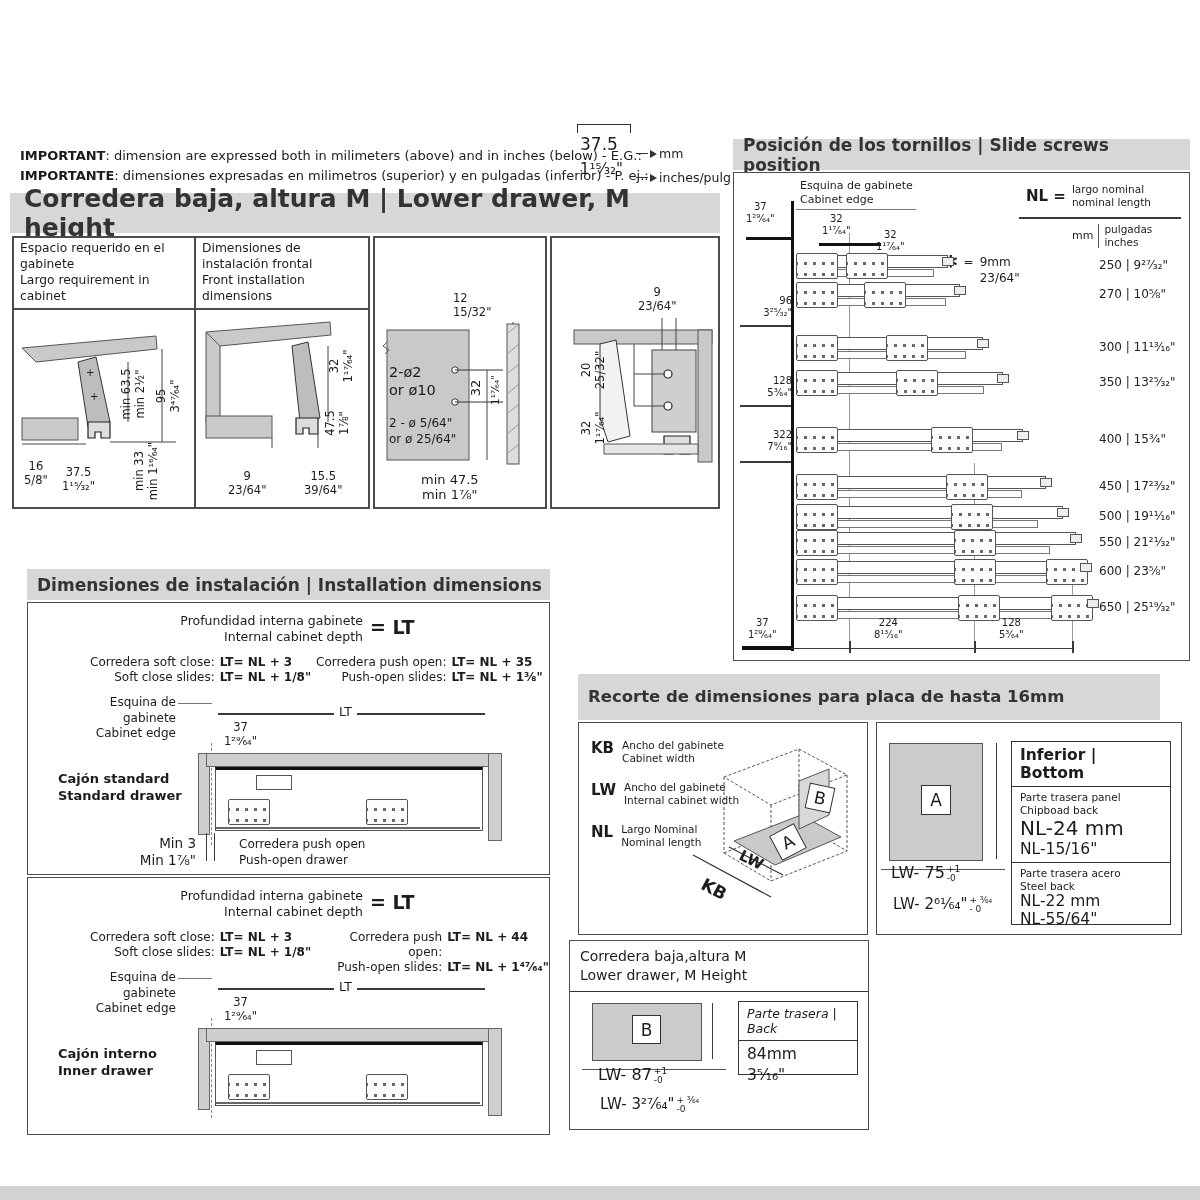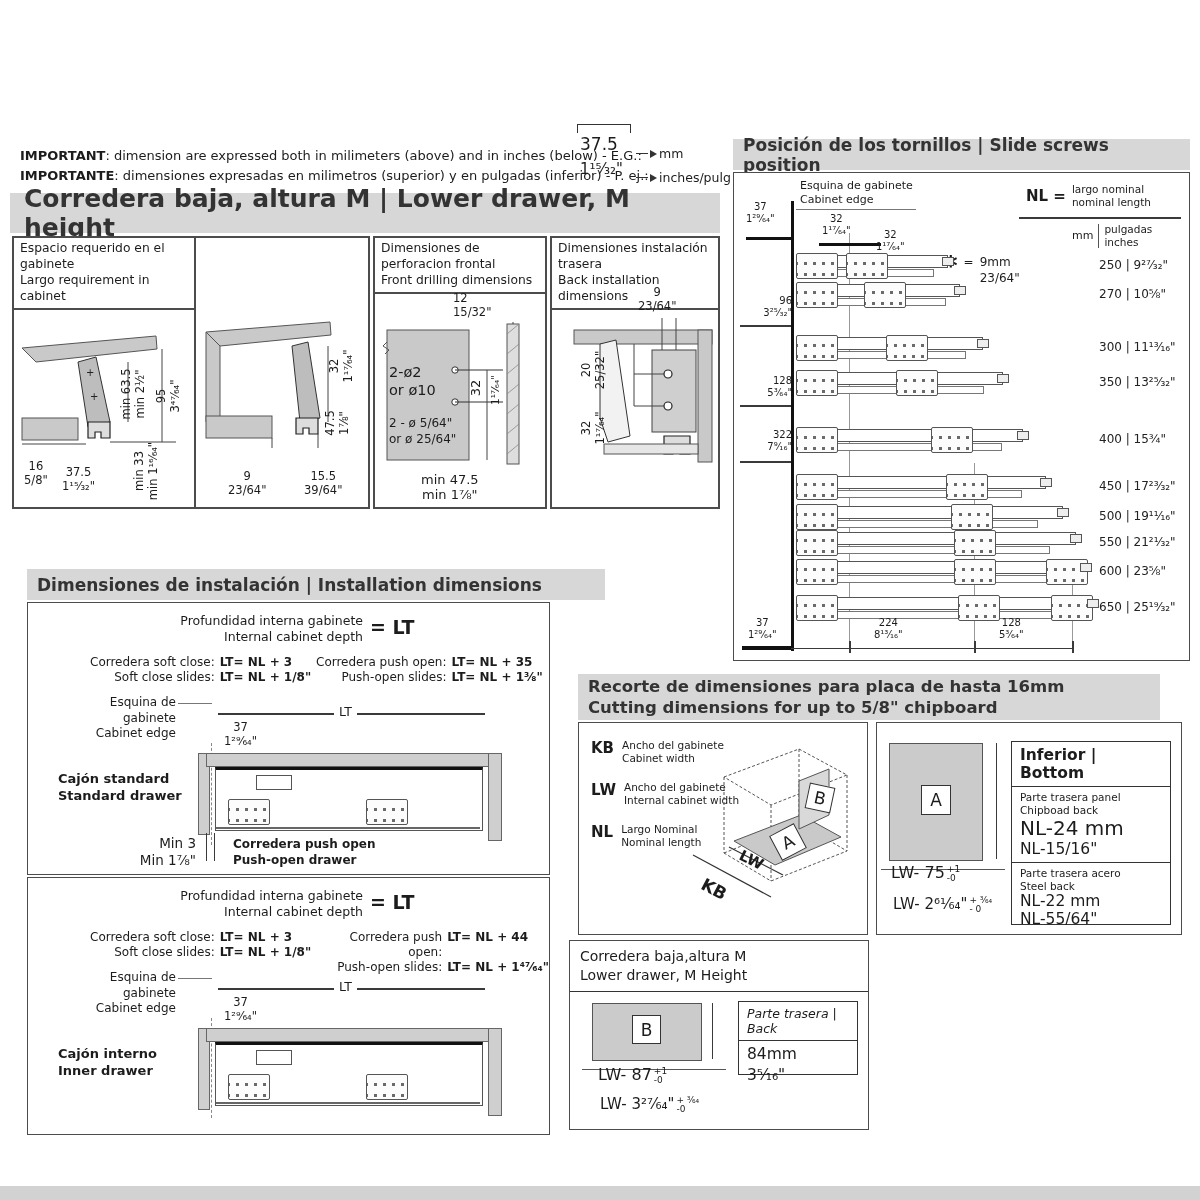--- a/index.html
+++ b/index.html
@@ -98,20 +98,24 @@
     <div>37.5</div>
     <div>1¹⁵⁄₃₂"</div>
   </div>
   <div class="rotc" style="left:133px;top:233px;">
     <div>min 33</div>
     <div>min 1¹⁶⁄₆₄"</div>
   </div>
 </div>
 
 <div class="panel" style="left:194px;top:236px;width:176px;height:273px;box-sizing:border-box;">
+  <div class="phead">
+    <div>Dimensiones de instalación frontal</div>
+    <div>Front installation dimensions</div>
+  </div>
   <svg class="abs" style="left:4px;top:80px;" width="168" height="135" viewBox="0 0 168 135">
     <polygon points="6,14 130,4 131,17 20,28" fill="#c9c9c9" stroke="#555" stroke-width="1"></polygon>
     <polygon points="6,14 20,28 20,100 6,104" fill="#c9c9c9" stroke="#555" stroke-width="1"></polygon>
     <rect x="6" y="98" width="66" height="22" fill="#c9c9c9" stroke="#555" stroke-width="1"></rect>
     <polygon points="92,28 108,24 120,100 100,104" fill="#bdbdbd" stroke="#333" stroke-width="1"></polygon>
     <path d="M96,100 h22 v16 h-9 v-6 h-6 v6 h-7 z" fill="#ddd" stroke="#222" stroke-width="1.2"></path>
     <line x1="128" y1="28" x2="128" y2="62" stroke="#444" stroke-width="1"></line>
     <line x1="128" y1="62" x2="128" y2="104" stroke="#444" stroke-width="1"></line>
     <line x1="72" y1="120" x2="72" y2="130" stroke="#444" stroke-width="1"></line>
     <line x1="118" y1="116" x2="118" y2="130" stroke="#444" stroke-width="1"></line>
@@ -128,24 +132,20 @@
     <div>9</div>
     <div>23/64"</div>
   </div>
   <div class="dim" style="left:108px;top:232px;">
     <div>15.5</div>
     <div>39/64"</div>
   </div>
 </div>
 
 <div class="panel" style="left:373px;top:236px;width:174px;height:273px;box-sizing:border-box;">
-  <div class="phead">
-    <div>Dimensiones de perforacion frontal</div>
-    <div>Front drilling dimensions</div>
-  </div>
   <div class="dim" style="left:78px;top:54px;text-align:left;">
     <div>12</div>
     <div>15/32"</div>
   </div>
   <svg class="abs" style="left:4px;top:84px;" width="166" height="145" viewBox="0 0 166 145">
     <rect x="8" y="8" width="82" height="130" fill="#c9c9c9" stroke="#555" stroke-width="1"></rect>
     <path d="M8,20 l-4,4 l6,4 l-4,4" fill="none" stroke="#555" stroke-width="1"></path>
     <rect x="128" y="2" width="12" height="140" fill="#dedede" stroke="#555" stroke-width="1"></rect>
     <line x1="128" y1="12" x2="140" y2="2" stroke="#888" stroke-width="0.8"></line>
     <line x1="128" y1="32" x2="140" y2="22" stroke="#888" stroke-width="0.8"></line>
@@ -172,24 +172,20 @@
   </div>
   <div class="rotc" style="left:101px;top:150px;font-size:13px;">32</div>
   <div class="rotc" style="left:120px;top:152px;font-size:10.5px;">1¹⁷⁄₆₄"</div>
   <div class="dim" style="left:46px;top:234px;font-size:13px;">
     <div>min 47.5</div>
     <div>min 1⅞"</div>
   </div>
 </div>
 
 <div class="panel" style="left:550px;top:236px;width:170px;height:273px;box-sizing:border-box;">
-  <div class="phead">
-    <div>Dimensiones instalación trasera</div>
-    <div>Back installation dimensions</div>
-  </div>
   <div class="dim" style="left:86px;top:48px;">
     <div>9</div>
     <div>23/64"</div>
   </div>
   <svg class="abs" style="left:4px;top:80px;" width="162" height="150" viewBox="0 0 162 150">
     <rect x="18" y="12" width="138" height="14" fill="#c9c9c9" stroke="#555" stroke-width="1"></rect>
     <rect x="142" y="12" width="14" height="132" fill="#c9c9c9" stroke="#555" stroke-width="1"></rect>
     <polygon points="44,26 60,22 74,118 52,124 44,100" fill="#f2f2f2" stroke="#333" stroke-width="1"></polygon>
     <rect x="96" y="32" width="44" height="82" fill="#cfcfcf" stroke="#444" stroke-width="1"></rect>
     <circle cx="112" cy="56" r="4" fill="#fff" stroke="#222" stroke-width="1.2"></circle>
@@ -385,21 +381,21 @@
     <div>128</div>
     <div>5³⁄₆₄"</div>
   </div>
   <div class="hl thick" style="left:8px;top:473px;width:49px;height:4px;"></div>
   <div class="hl" style="left:57px;top:474.5px;width:283px;"></div>
   <div class="vl" style="left:115px;top:468px;height:12px;"></div>
   <div class="vl" style="left:240px;top:468px;height:12px;"></div>
   <div class="vl" style="left:338px;top:468px;height:12px;"></div>
 </div>
 
-<div class="bar" style="left:27px;top:569px;width:578px;height:31px;font-size:17px;padding-left:10px;box-sizing:border-box;">
+<div class="bar" style="left:27px;top:569px;width:523px;height:31px;font-size:17px;padding-left:10px;box-sizing:border-box;">
   <span>Dimensiones de instalación | Installation dimensions</span>
 </div>
 
 <div class="panel" style="left:27px;top:602px;width:523px;height:273px;border-width:1.5px;box-sizing:border-box;">
   <div class="abs" style="left:130px;top:10px;text-align:right;font-size:12.5px;line-height:1.3;width:205px;">
     <div>Profundidad interna gabinete</div>
     <div>Internal cabinet depth</div>
   </div>
   <div class="abs b" style="left:342px;top:13px;font-size:19px;">= LT</div>
   <div class="abs formula" style="left:62px;top:52px;">
@@ -438,21 +434,21 @@
   <div class="abs caption" style="left:30px;top:168px;">
     <div>Cajón standard</div>
     <div>Standard drawer</div>
   </div>
   <div class="abs" style="left:78px;top:232px;width:90px;text-align:right;font-size:13.5px;line-height:1.25;">
     <div>Min 3</div>
     <div>Min 1⅞"</div>
   </div>
   <div class="vl" style="left:178px;top:230px;height:28px;width:1px;"></div>
   <div class="vl" style="left:186px;top:230px;height:28px;width:1px;"></div>
-  <div class="abs" style="left:205px;top:234px;font-size:12px;line-height:1.3;font-weight:bold;">
+  <div class="abs" style="left:211px;top:234px;font-size:12px;line-height:1.3;">
     <div>Corredera push open</div>
     <div>Push-open drawer</div>
   </div>
 </div>
 
 <div class="panel" style="left:27px;top:877px;width:523px;height:258px;border-width:1.5px;box-sizing:border-box;">
   <div class="abs" style="left:130px;top:10px;text-align:right;font-size:12.5px;line-height:1.3;width:205px;">
     <div>Profundidad interna gabinete</div>
     <div>Internal cabinet depth</div>
   </div>
@@ -491,21 +487,20 @@
   <div class="hl" style="left:188px;top:224px;width:264px;background:#666;height:2px;"></div>
   <div class="abs caption" style="left:30px;top:168px;">
     <div>Cajón interno</div>
     <div>Inner drawer</div>
   </div>
 </div>
 
 <div class="bar" style="left:578px;top:674px;width:582px;height:46px;font-size:16.5px;padding-left:10px;box-sizing:border-box;">
   <span style="line-height:1.3;">
     <div>Recorte de dimensiones para placa de hasta 16mm</div>
-    <div>Cutting dimensions for up to 5/8" chipboard</div>
   </span>
 </div>
 
 <div class="panel" style="left:578px;top:722px;width:290px;height:213px;border-width:1.5px;box-sizing:border-box;">
   <div class="abs" style="left:12px;top:16px;display:flex;gap:8px;">
     <span class="b" style="font-size:15px;">KB</span>
     <span class="small2">
       <div>Ancho del gabinete</div>
       <div>Cabinet width</div>
     </span>

